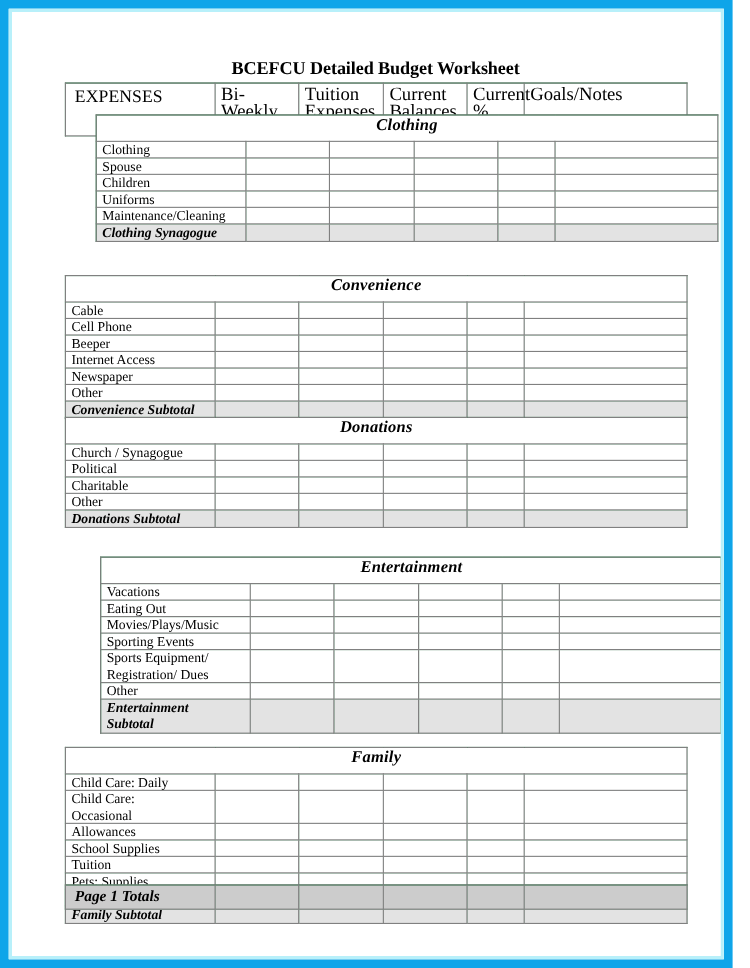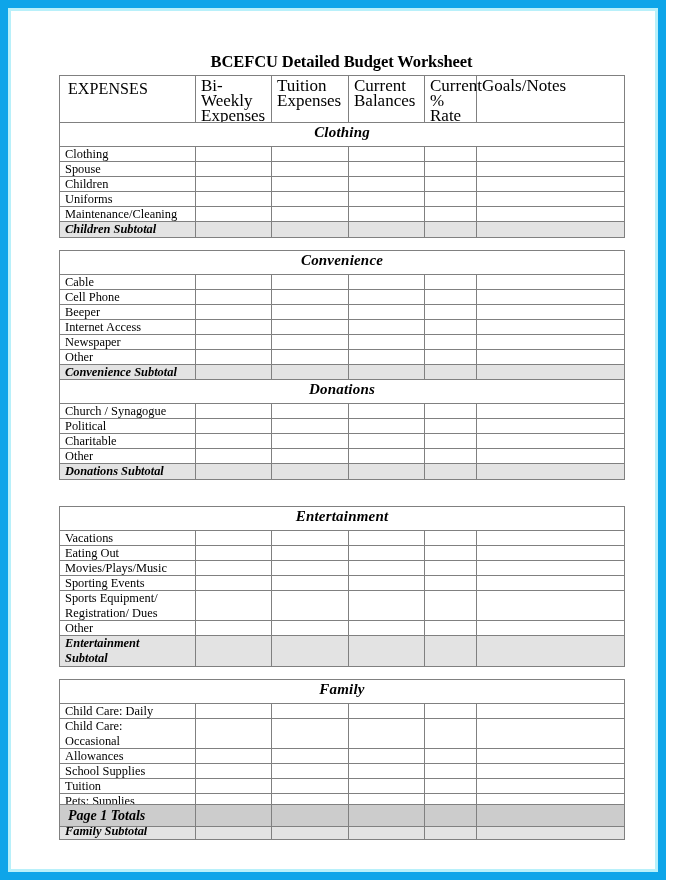--- a/index.html
+++ b/index.html
@@ -193,21 +193,21 @@
               <span>% Rate</span>
             </td>
             <td class="hdr-col">
               <span>Goals/Notes</span>
             </td>
           </tr>
         </tbody>
       </table>
 
       <div id="sections-host">
-          <table class="wsheet" style="top: 111px;">
+          <table class="wsheet" style="top: 93px; margin-left: 28px;">
             <colgroup>
               <col class="c-label">
               <col class="c-bw">
               <col class="c-mo">
               <col class="c-bal">
               <col class="c-rate">
               <col class="c-notes">
             </colgroup>
             <tbody>
               <tr class="section-title">
@@ -247,21 +247,21 @@
               </tr>
               <tr class="item-row">
                 <td class="label">Maintenance/Cleaning</td>
                 <td></td>
                 <td></td>
                 <td></td>
                 <td></td>
                 <td></td>
               </tr>
               <tr class="subtotal-row">
-                <td class="label">Children Subtotal</td>
+                <td class="label">Clothing Synagogue</td>
                 <td></td>
                 <td></td>
                 <td></td>
                 <td></td>
                 <td></td>
               </tr>
             </tbody>
           </table>
           <table class="wsheet" style="top: 239px;">
             <colgroup>
@@ -382,21 +382,21 @@
               <tr class="subtotal-row">
                 <td class="label">Donations Subtotal</td>
                 <td></td>
                 <td></td>
                 <td></td>
                 <td></td>
                 <td></td>
               </tr>
             </tbody>
           </table>
-          <table class="wsheet" style="top: 495px;">
+          <table class="wsheet" style="top: 495px; margin-left: 32px;">
             <colgroup>
               <col class="c-label">
               <col class="c-bw">
               <col class="c-mo">
               <col class="c-bal">
               <col class="c-rate">
               <col class="c-notes">
             </colgroup>
             <tbody>
               <tr class="section-title">

